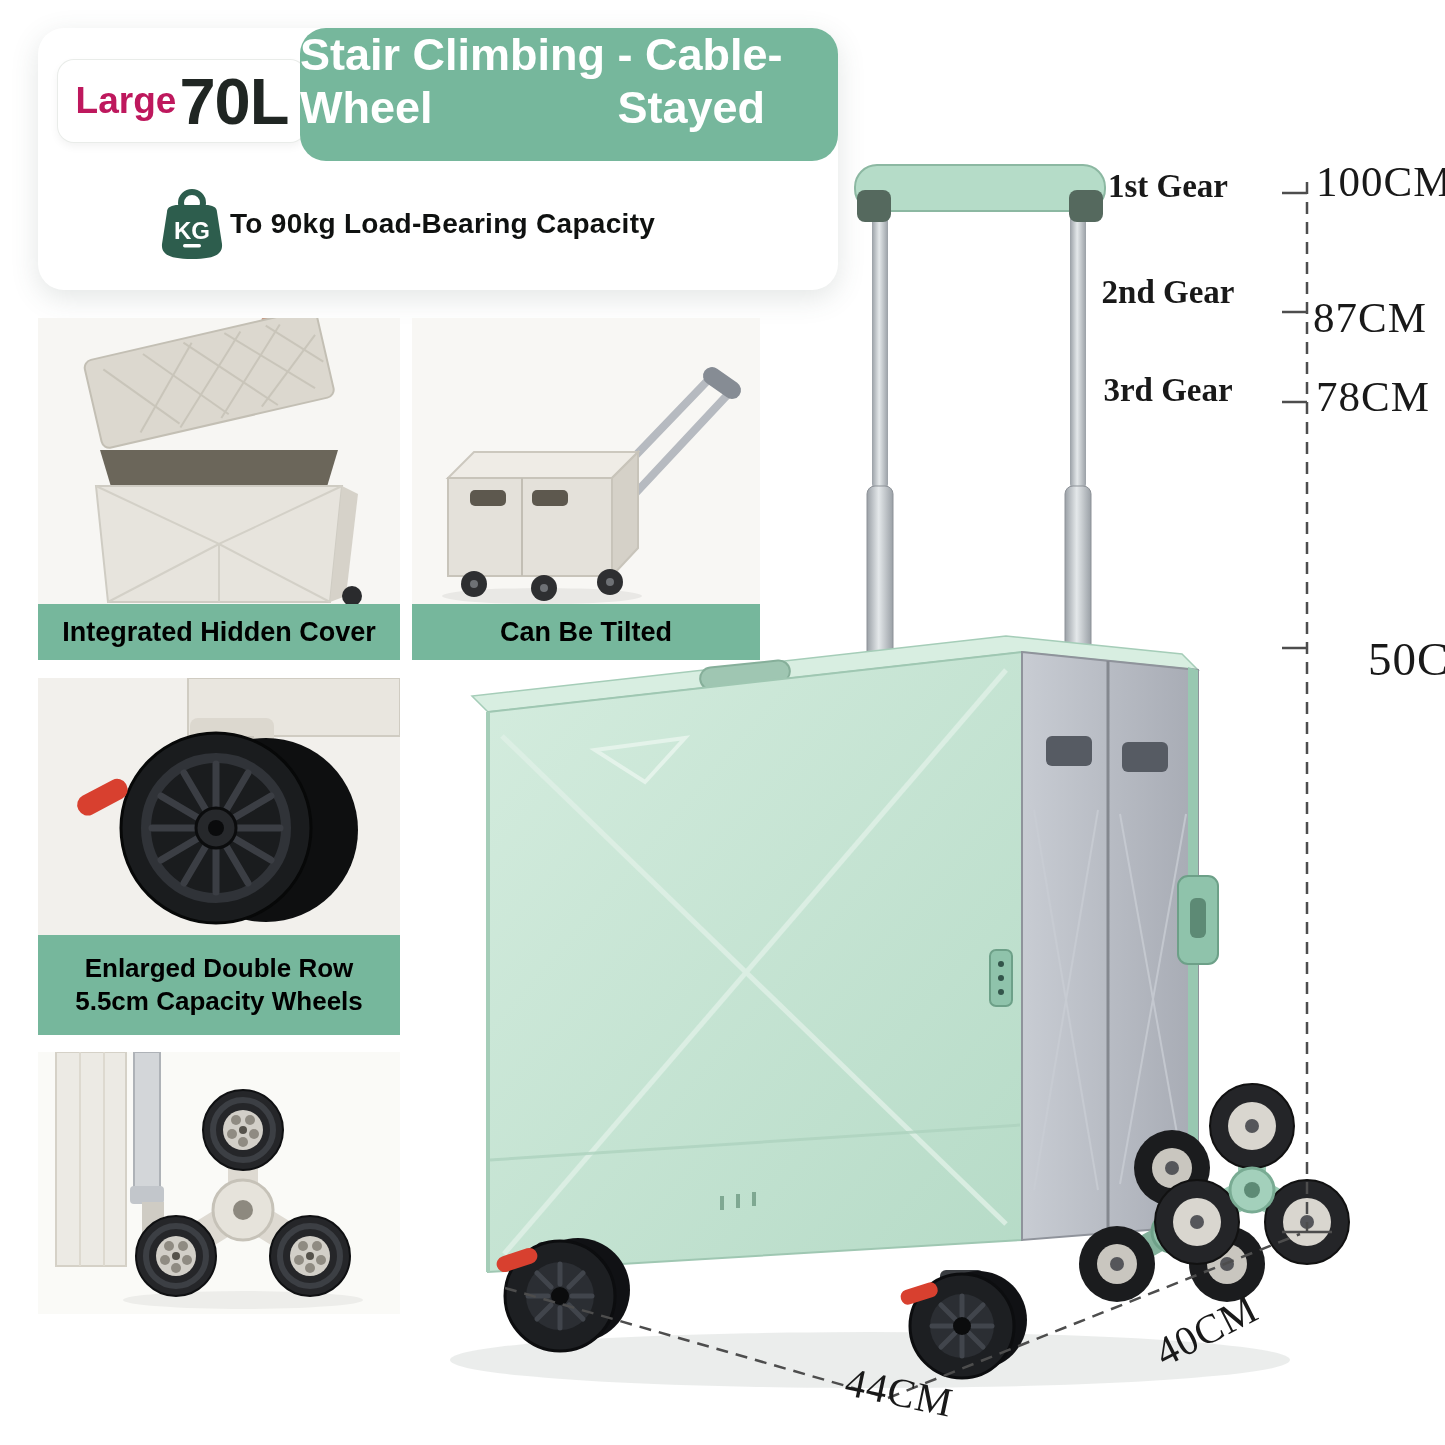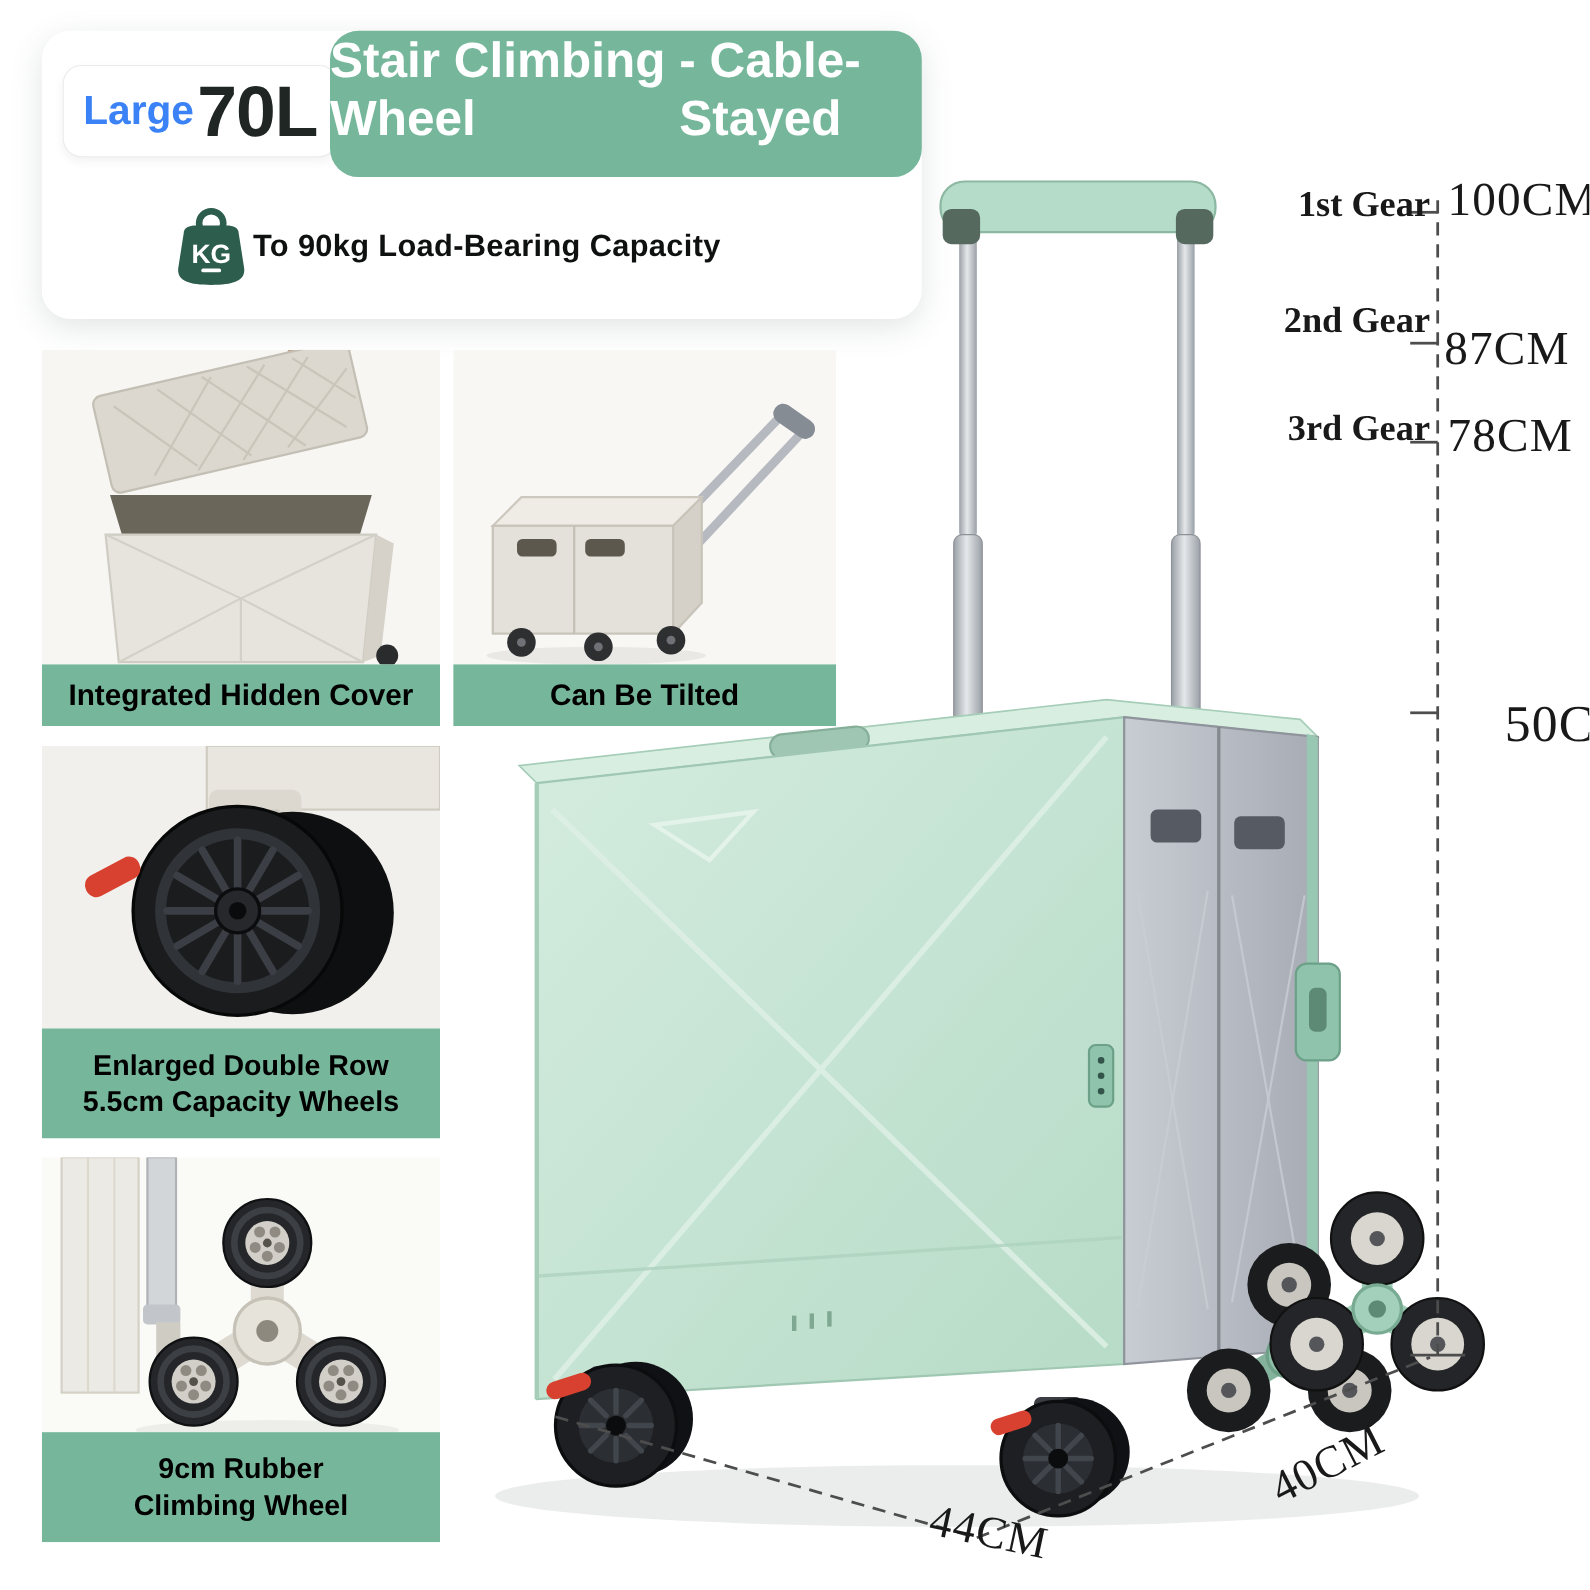--- a/index.html
+++ b/index.html
@@ -10,21 +10,21 @@
 
 .header-card{position:absolute;left:38px;top:28px;width:800px;height:262px;background:#fff;
   border-radius:26px;box-shadow:0 8px 28px rgba(70,90,80,.15)}
 .size-badge{position:absolute;left:20px;top:32px;width:248px;height:82px;background:#fff;
   border-radius:16px;box-shadow:0 0 0 1px #e9ece9,0 4px 10px rgba(0,0,0,.06);
   display:flex;align-items:center;justify-content:center;gap:3px}
 .size-badge .sz{font-size:37px;font-weight:700;color:#20262
 3}
 .size-badge .sz{color:#20262
 3}
-.size-badge .sz{font-size:37px;font-weight:700;color:#3b82f6}
+.size-badge .sz{font-size:37px;font-weight:700;color:#be185d}
 .size-badge .cap{font-size:65px;font-weight:700;color:#202623;letter-spacing:-1px}
 .banner{position:absolute;right:0;top:0;width:538px;height:133px;background:#76b79c;
   border-radius:26px;color:#fff;font-weight:700;
   display:flex;flex-direction:row;justify-content:center;line-height:1.18}
 .banner .bl{font-size:45px}
 .capacity{position:absolute;left:116px;top:158px;display:flex;align-items:center;}
 .capacity .txt{font-size:28px;font-weight:700;color:#0f1110;letter-spacing:.3px}
 .kg-icon{width:76px;height:76px;flex:0 0 76px}
 
 
@@ -36,21 +36,21 @@
 .caption.two{height:100px;font-size:26px;line-height:1.26}
 #card-hidden{left:38px;top:318px;width:362px;height:342px}
 #card-tilt{left:412px;top:318px;width:348px;height:342px}
 #card-aircraft{left:38px;top:678px;width:362px;height:357px}
 #card-climb{left:38px;top:1052px;width:362px;height:350px}
 
 
 .product-svg{position:absolute;left:430px;top:150px;width:940px;height:1260px}
 .dims-svg{position:absolute;left:0;top:0;width:1445px;height:1445px;pointer-events:none}
 .dim-label{position:absolute;font-family:"Liberation Serif",serif;color:#191919;white-space:nowrap}
-.gear-label{font-weight:700;font-size:33px;width:200px;text-align:right;left:1100px}
+.gear-label{font-weight:700;font-size:33px;width:200px;text-align:center;left:1068px}
 .dim-value{font-size:43px;letter-spacing:1px}
 </style>
 </head>
 <body>
 
 <div id="canvas">
 
   <div class="header-card">
     <div class="size-badge">
       <span class="sz">Large</span>
@@ -217,24 +217,20 @@
             <circle cx="261" cy="208" r="5" fill="#8f8b82"></circle>
           <circle cx="265" cy="194" r="5" fill="#8f8b82"></circle>
             <circle cx="279" cy="194" r="5" fill="#8f8b82"></circle>
           <circle cx="283" cy="208" r="5" fill="#8f8b82"></circle>
           <circle cx="272" cy="204" r="4" fill="#55524b"></circle>
         </g>
         <circle cx="205" cy="158" r="30" fill="#e6e3db" stroke="#c6c2b8" stroke-width="3"></circle>
         <circle cx="205" cy="158" r="10" fill="#8d897f"></circle>
       </g>
     </svg>
-    <div class="caption two">
-      <span>9cm Rubber</span>
-      <span>Climbing Wheel</span>
-    </div>
   </div>
 
   <svg class="product-svg" viewBox="0 0 940 1260">
     <defs>
       <linearGradient id="silver" x1="0" y1="0" x2="1" y2="0">
         <stop offset="0" stop-color="#9aa0a6"></stop>
           <stop offset="0.45" stop-color="#e4e8ea"></stop>
           <stop offset="1" stop-color="#9aa0a6"></stop>
       </linearGradient>
       <linearGradient id="mint" x1="0" y1="0" x2="1" y2="1">

